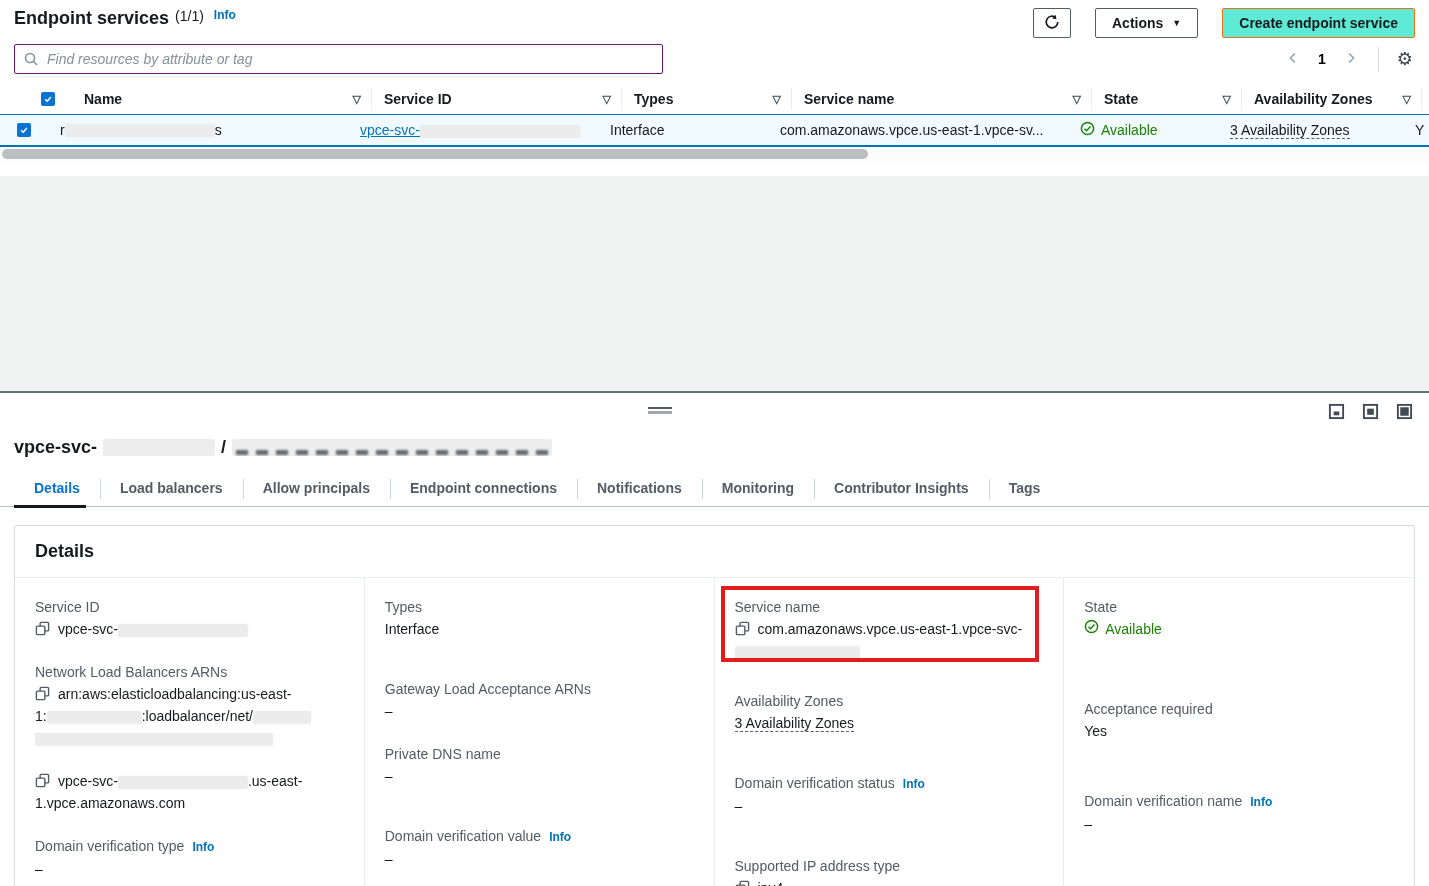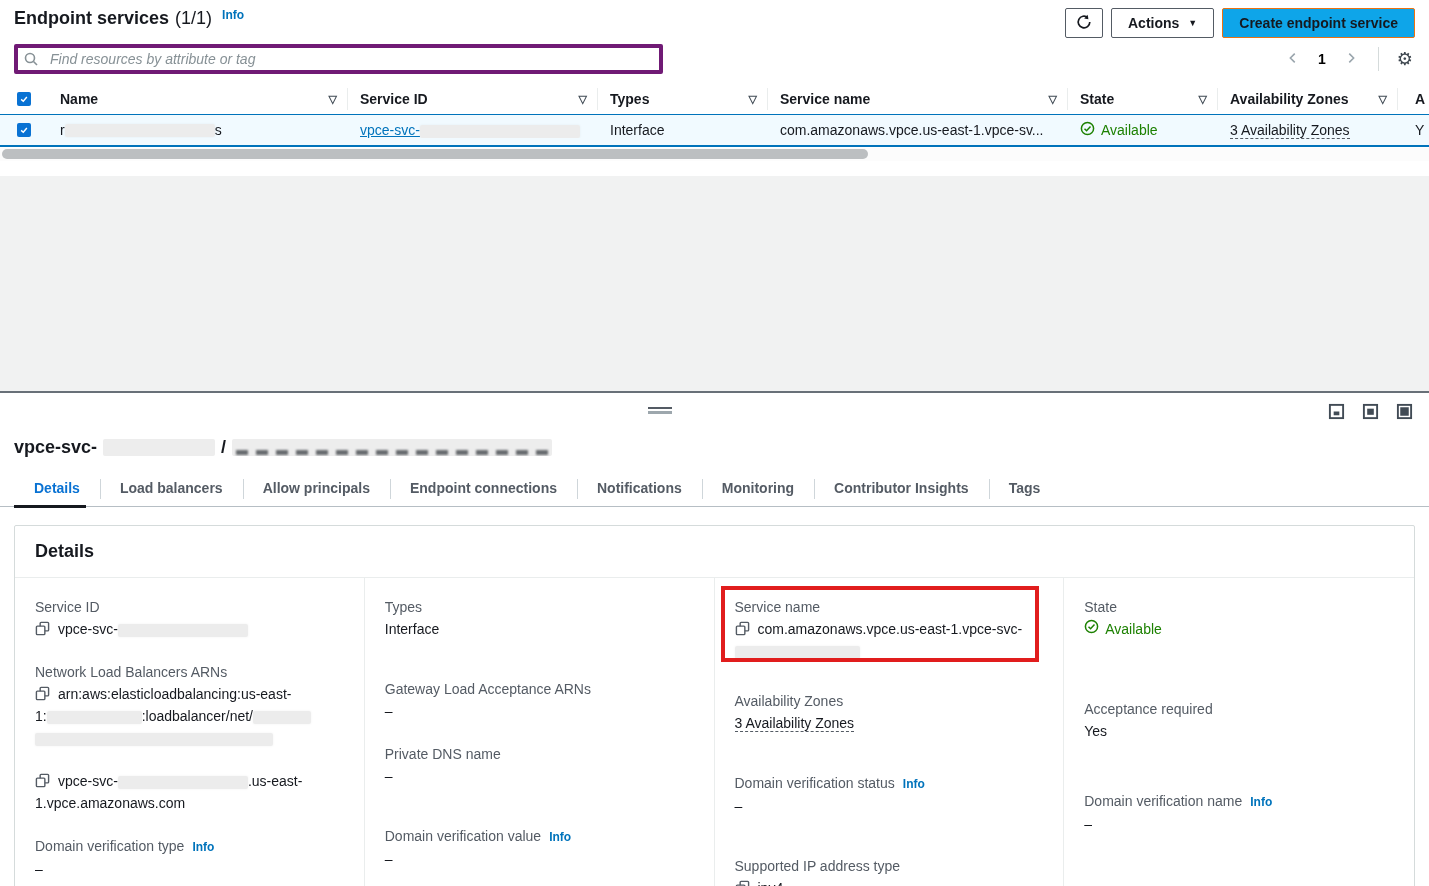--- a/index.html
+++ b/index.html
@@ -2,44 +2,44 @@
 <html><head>
 <meta charset="utf-8">
 <style>
   * { margin:0; padding:0; box-sizing:border-box; }
   html,body { width:1429px; height:886px; overflow:hidden; }
   body { font-family:"Liberation Sans", sans-serif; background:#fff; color:#16191f; position:relative; font-size:14px; }
 
   
   .topbar { position:absolute; top:8px; left:14px; right:14px; height:34px; display:flex; align-items:flex-start; }
   .page-title { font-size:18px; font-weight:700; }
-  .title-count { font-size:18px; font-weight:400; margin-left:6px; }
+  .title-count { font-size:14px; font-weight:400; margin-left:6px; }
   .info-link { color:#0073bb; font-weight:700; font-size:12px; margin-left:10px; cursor:pointer; }
-  .topbar-actions { margin-left:auto; display:flex; gap:8px; align-items:center;border-radius:7px; }
+  .topbar-actions { margin-left:auto; display:flex; gap:24px; align-items:center;border-radius:7px; }
   .btn { height:30px; border:1px solid #545b64; border-radius:2px; background:#fff; font-weight:700; font-size:14px; color:#16191f; display:inline-flex; align-items:center; justify-content:center; padding:0 16px; cursor:pointer; font-family:inherit; }
   .btn-icon { width:38px; padding:0; }
-  .btn-primary { background:#0ea5e9; border-color:#ec7211; color:#16191f; }
+  .btn-primary { background:#5eead4; border-color:#ec7211; color:#16191f; }
   .caret { font-size:9px; margin-left:9px; }
 
   
   .searchrow { position:absolute; top:44px; left:14px; right:14px; height:30px; display:flex; align-items:center; }
   .searchbox { position:relative; width:649px; height:30px; }
-  .searchbox input { width:100%; height:100%; border:4px solid #701a75; border-radius:2px; padding:0 8px 0 32px; font-size:14px; font-family:inherit; color:#16191f; outline:none; }
+  .searchbox input { width:100%; height:100%; border:1px solid #701a75; border-radius:2px; padding:0 8px 0 32px; font-size:14px; font-family:inherit; color:#16191f; outline:none; }
   .searchbox input::placeholder { font-style:italic; color:#879196; }
   .searchbox .mag { position:absolute; left:9px; top:7px; }
   .pager { margin-left:auto; display:flex; align-items:center; gap:10px; }
   .pg-btn { background:none; border:none; cursor:pointer; padding:4px; display:flex; }
   .pg-num { font-weight:700; font-size:14px; padding:0 4px; background:none; border:none; font-family:inherit; }
   .pg-sep { width:1px; height:24px; background:#d5dbdb; margin:0 6px; }
   .gear-btn { background:none; border:none; cursor:pointer; font-size:18px; color:#3f4850; line-height:1; padding:2px; }
 
   
   .tbl { position:absolute; top:84px; left:0; right:0; }
   .tr { display:flex; align-items:center; }
-  .thead { height:30px; font-weight:700; }
+  .thead { height:30px; font-weight:700;padding-left:24px; }
   .trow { height:33px; background:#f1faff; border-top:1px solid #0073bb; border-bottom:2px solid #0073bb; }
   .c0 { width:48px; display:flex; justify-content:center; flex:none; }
   .c1 { width:300px; } .c2 { width:250px; } .c3 { width:170px; } .c4 { width:300px; } .c5 { width:150px; } .c6 { width:180px; }
   .c1,.c2,.c3,.c4,.c5,.c6 { flex:none; padding:0 10px 0 12px; display:flex; align-items:center; overflow:hidden; white-space:nowrap; }
   .c7 { flex:1; padding-left:17px; overflow:hidden; white-space:nowrap; }
   .thead .c1,.thead .c2,.thead .c3,.thead .c4,.thead .c5,.thead .c6 { border-right:1px solid #eaeded; height:22px; }
   .filter-ic { margin-left:auto; font-size:11px; color:#414b55; cursor:pointer; }
   .checkbox { width:14px; height:14px; background:#0972d3; border-radius:2px; display:flex; align-items:center; justify-content:center; cursor:pointer; }
   .link { color:#0073bb; text-decoration:underline; cursor:pointer; }
   .state-green { color:#1d8102; display:inline-flex; align-items:center; gap:6px; }

